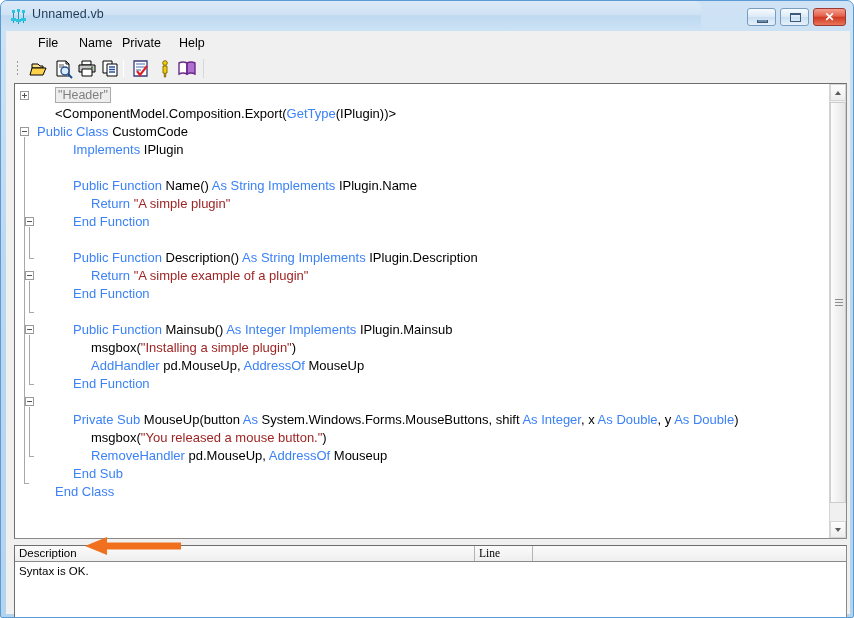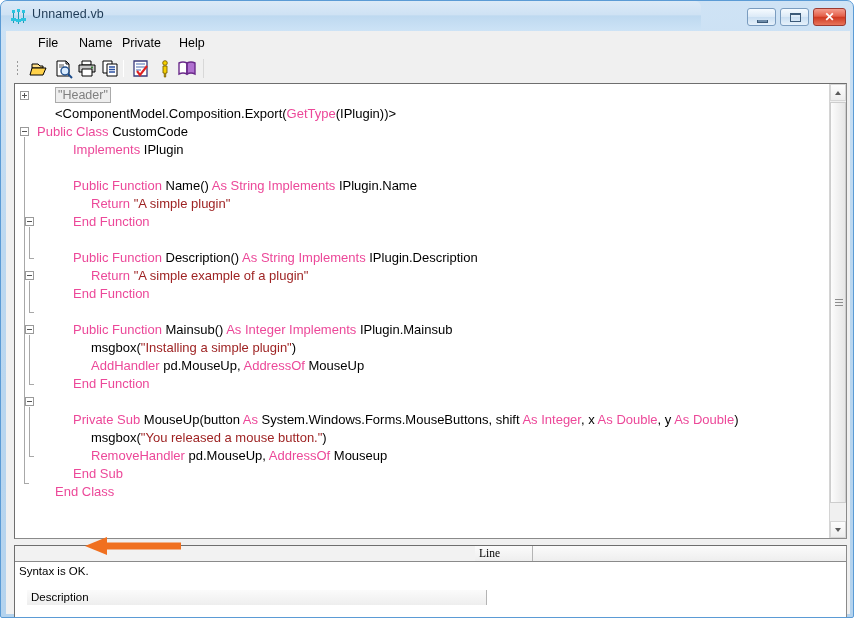--- a/index.html
+++ b/index.html
@@ -151,21 +151,21 @@
   }
   #code-lines {
     position: absolute; left: 22px; top: 3px; right: 0;
     font-family: "Liberation Sans", sans-serif;
     font-size: 13px;
     line-height: 18px;
     color: #000000;
     white-space: pre;
   }
   .ln { height: 18px; white-space: pre; }
-  .kw  { color: #ec4899; }
+  .kw  { color: #3b82f6; }
   .str { color: #9e2323; }
   .pl  { color: #000000; }
   .hdrbox {
     display: inline-block;
     background: #eeeeee;
     border: 1px solid #aaaaaa;
     color: #808080;
     padding: 0 2px;
     line-height: 14px;
     font-size: 12.5px;
@@ -433,21 +433,21 @@
           <div id="sb-grip"></div>
         </div>
         <div class="sb-arrow" id="sb-down">
           <i></i>
         </div>
       </div>
     </div>
 
     <div id="errlist">
       <div id="colheader">
-        <div class="colhdr" style="left:12px;   width:460px;margin-top:44px;">Description</div>
+        <div class="colhdr" style="left:0px;   width:460px;">Description</div>
         <div class="colhdr" style="left:460px; width:58px;font-family:Liberation Serif, serif;">Line</div>
         <div class="colhdr" style="left:518px; width:313px; border-right:none;"></div>
       </div>
       <div id="errrow">Syntax is OK.</div>
     </div>
 
   </div>
 
   <svg id="arrow" viewBox="0 0 96 18">
     <polygon points="0,9 22,0 22,18" fill="#f07020"></polygon>

